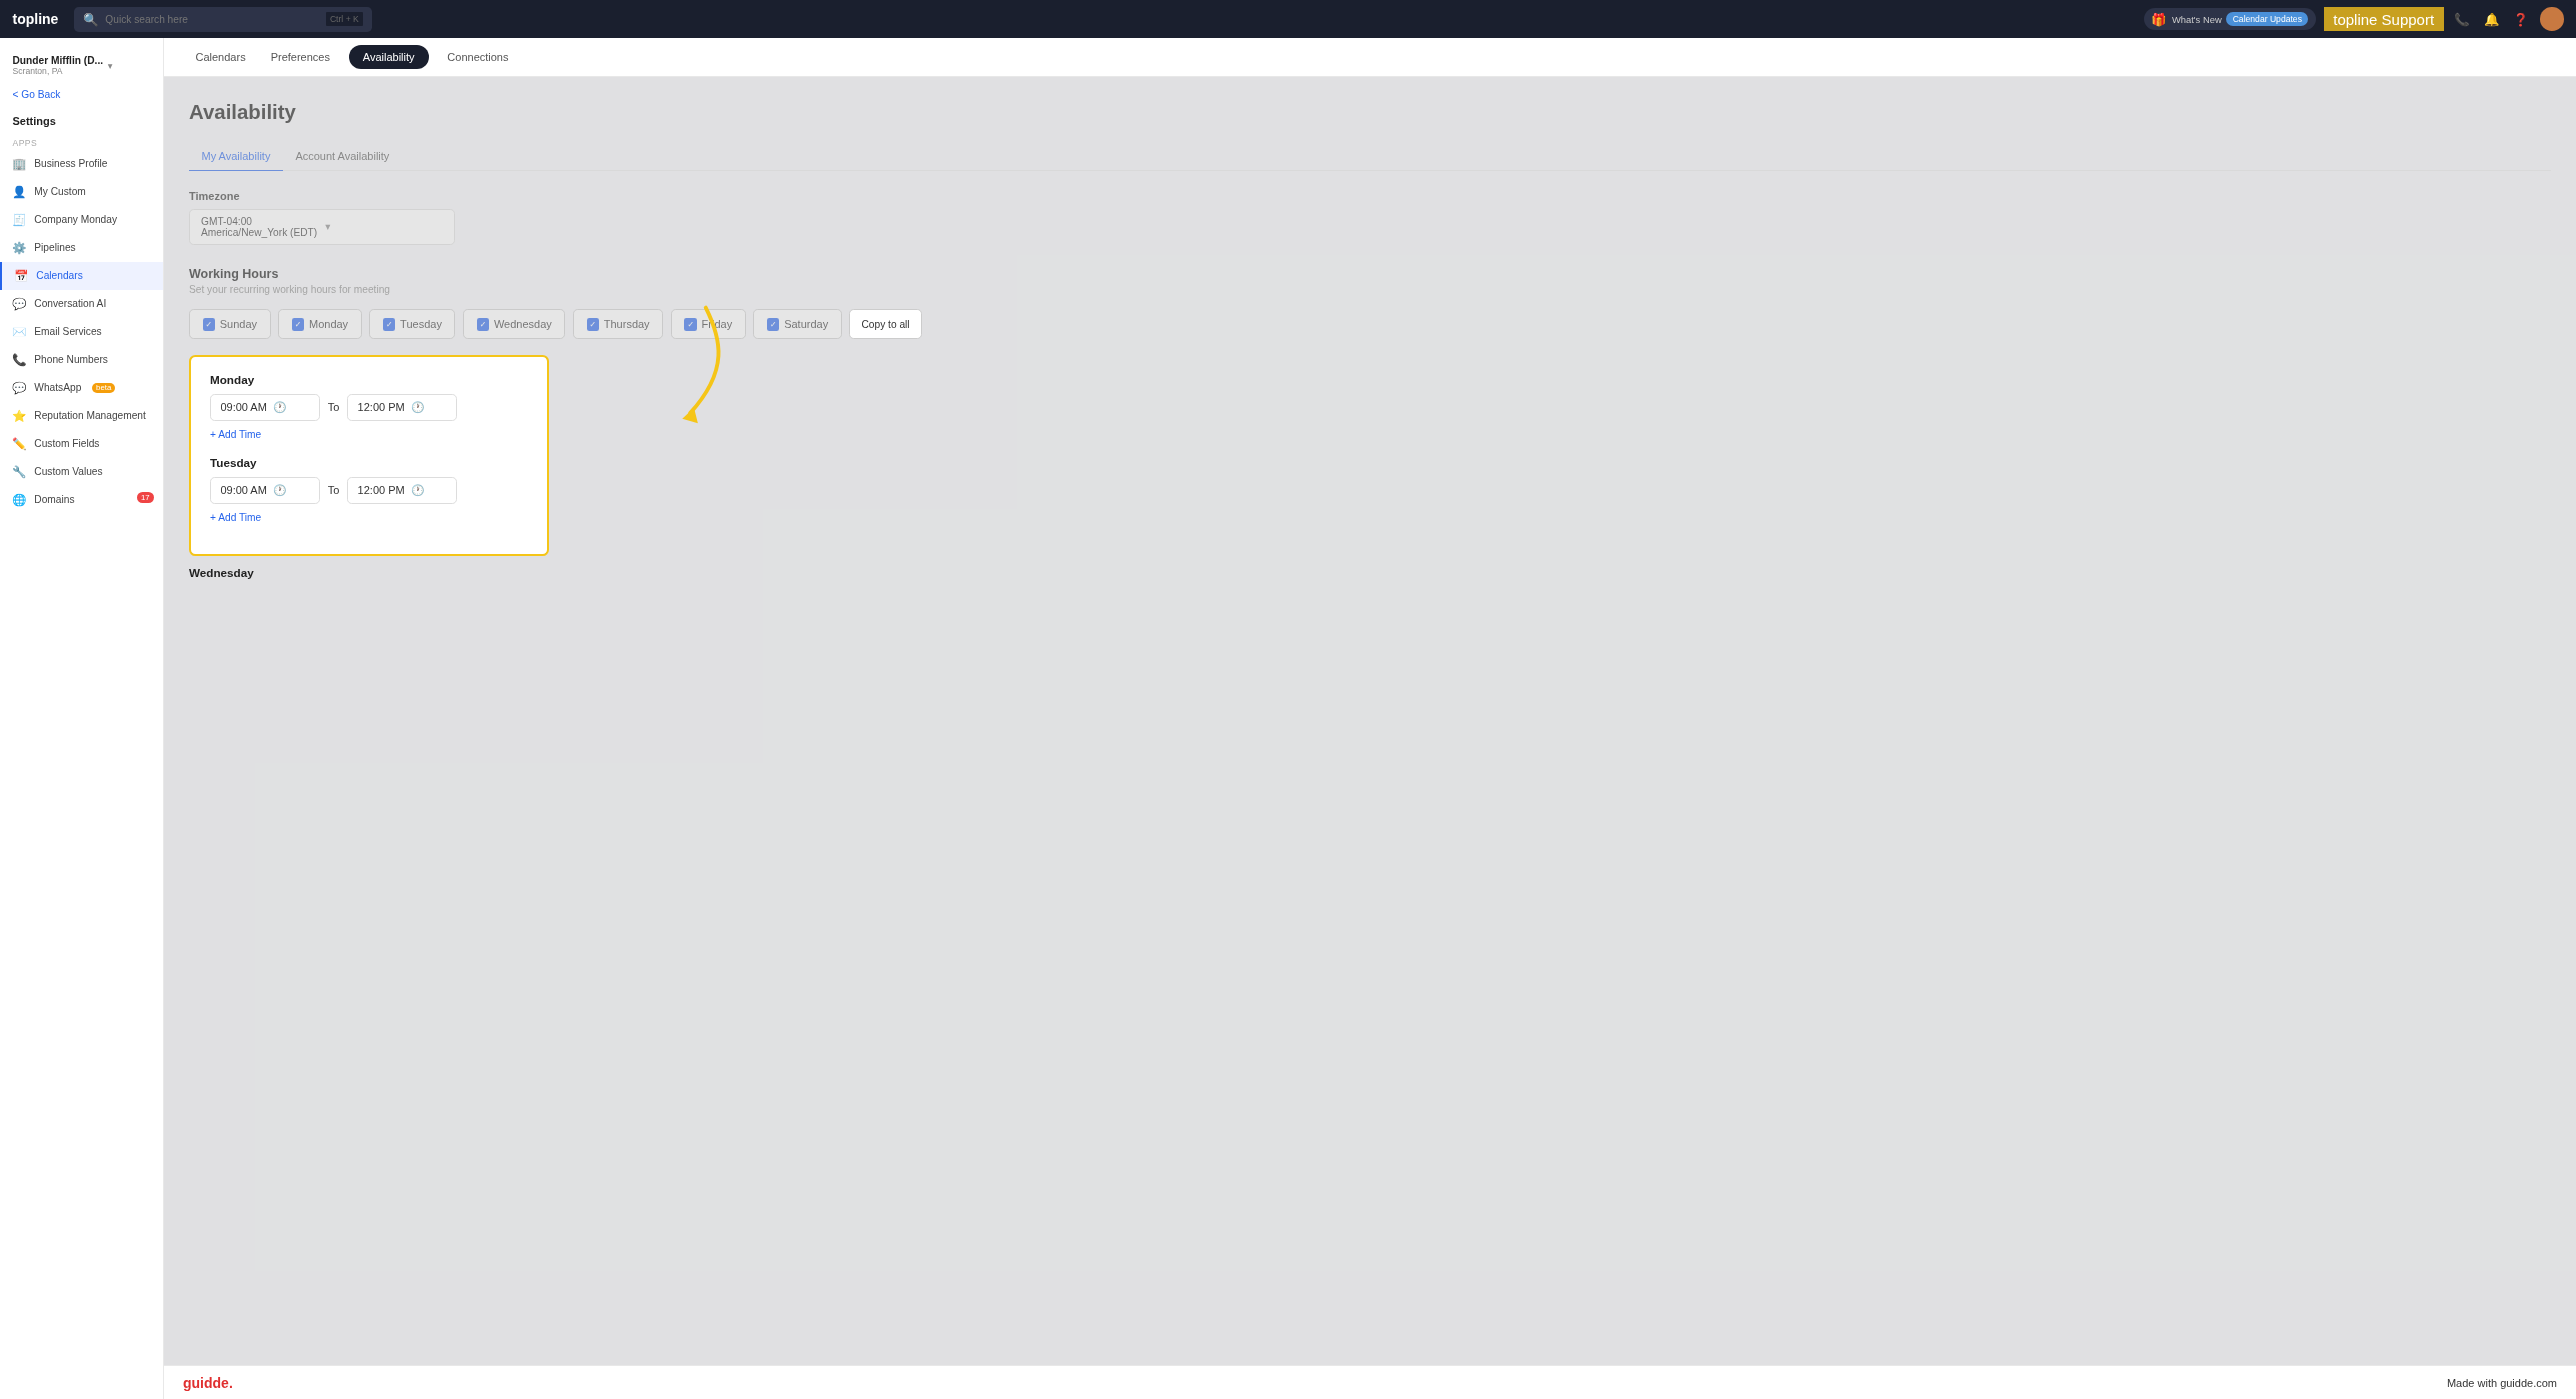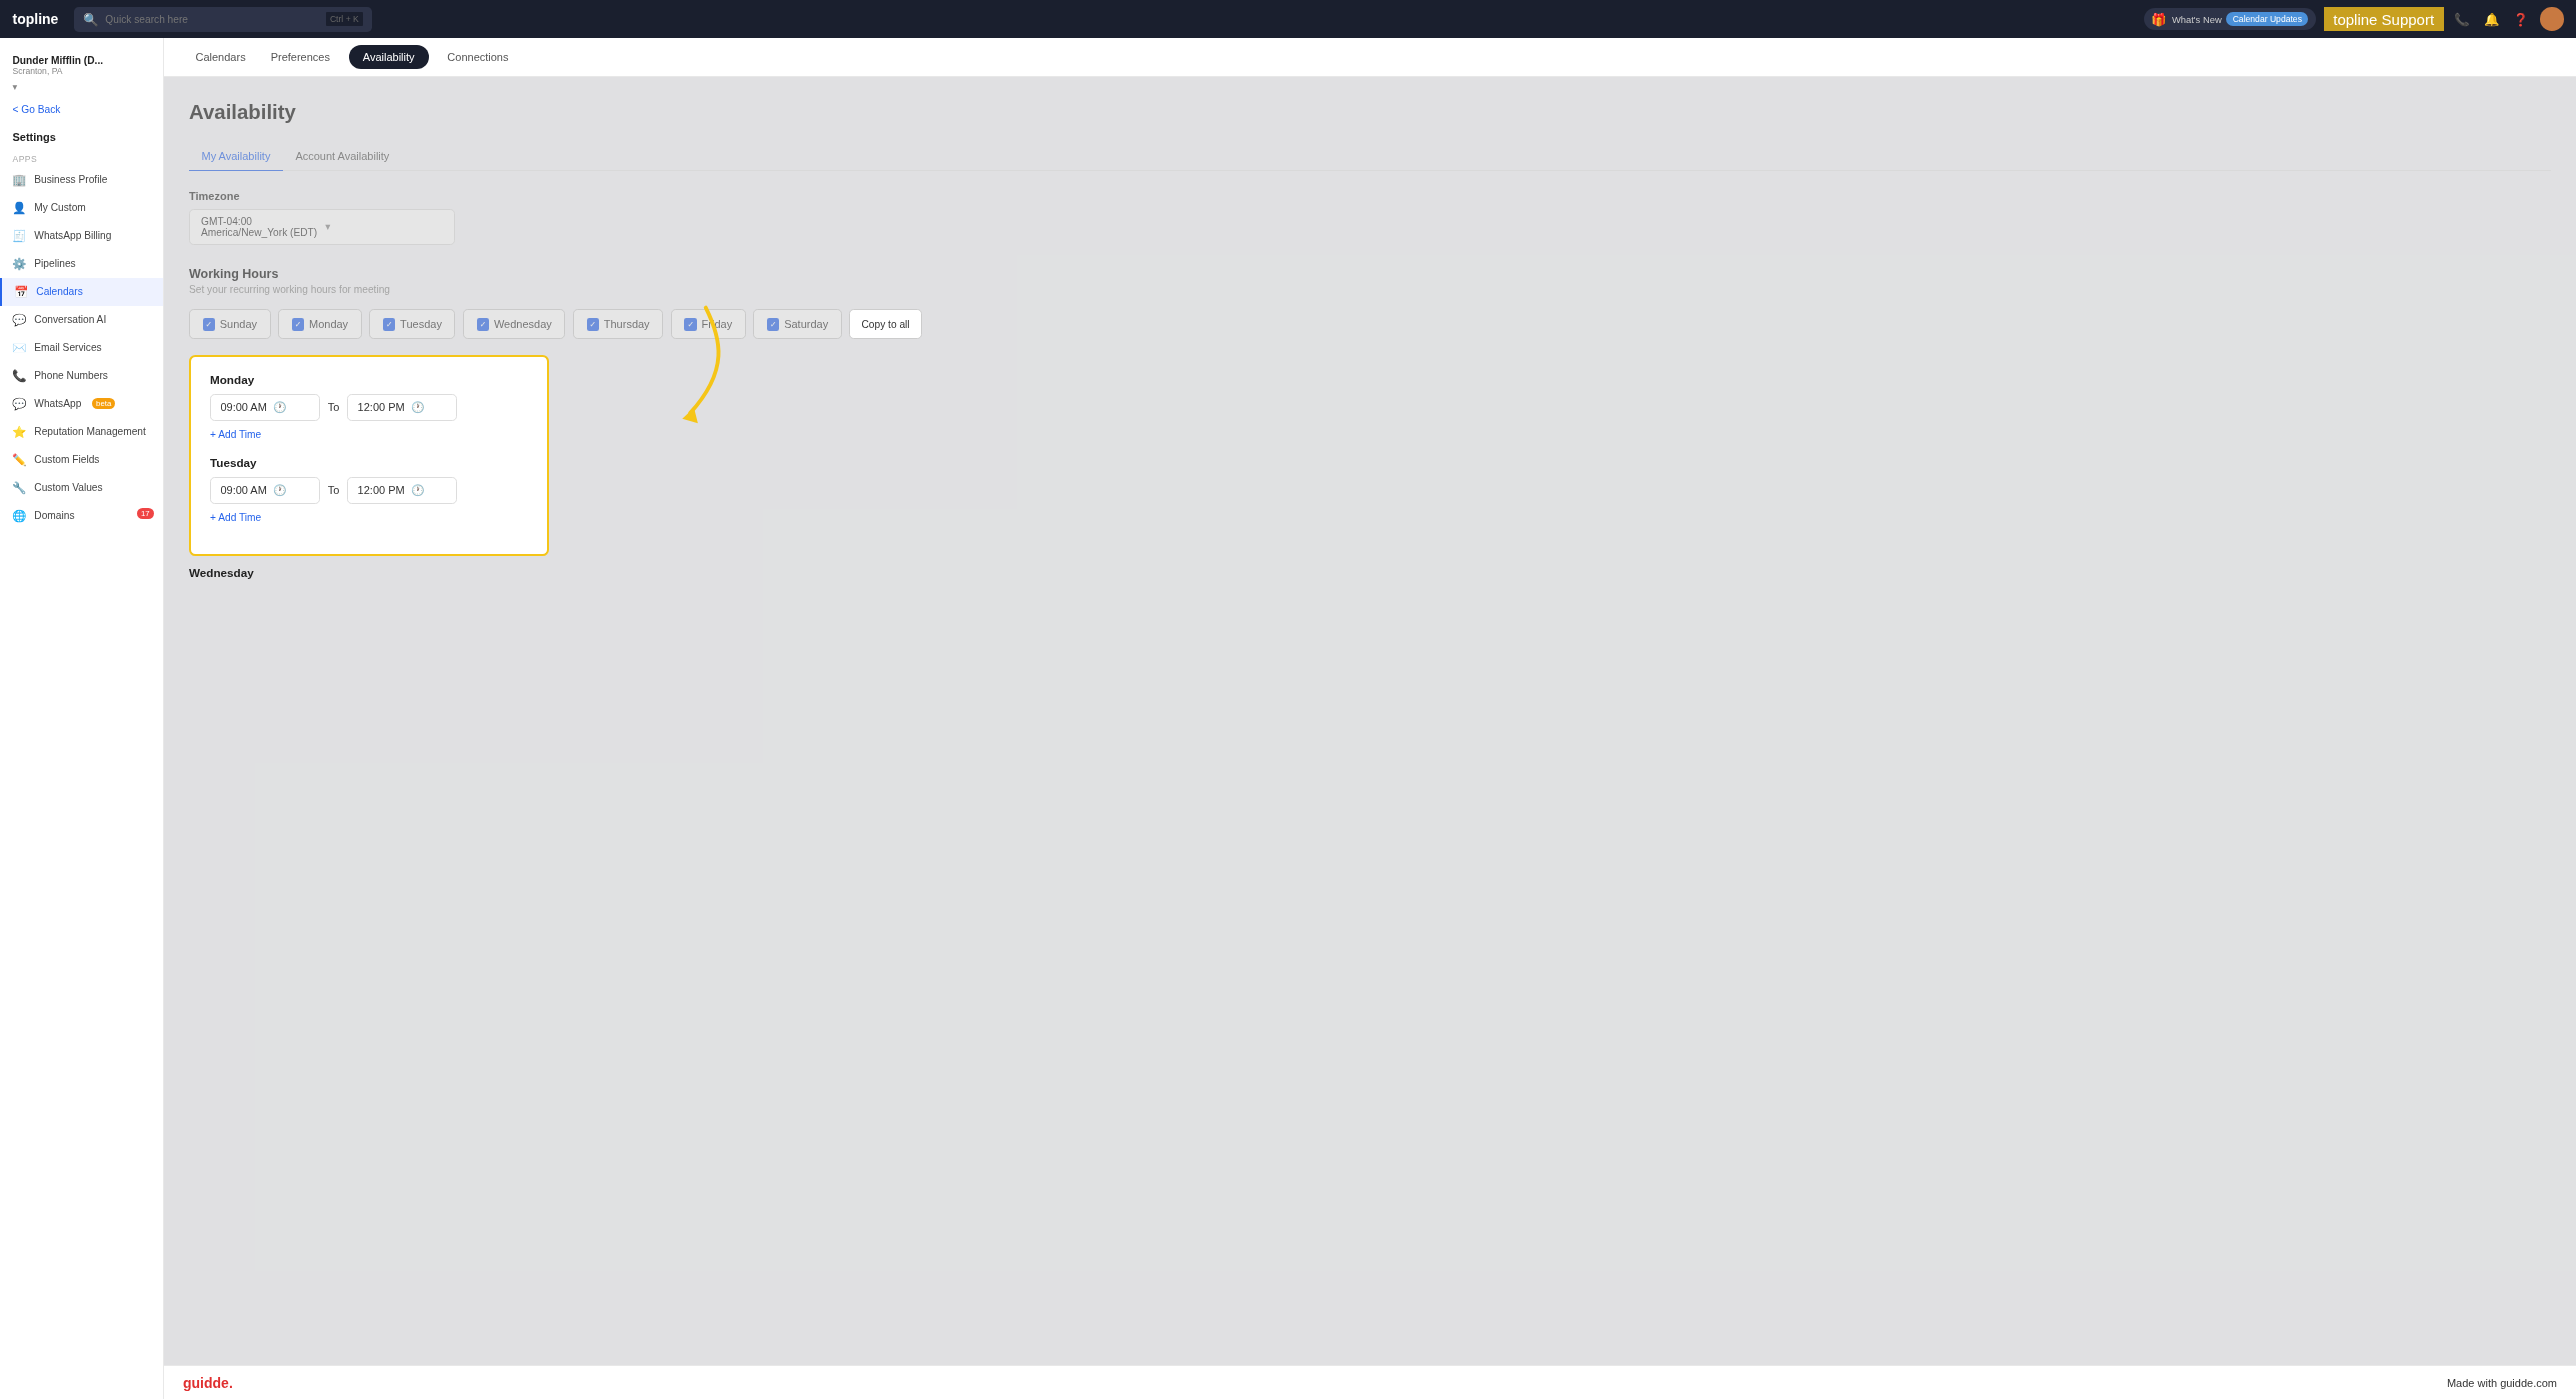--- a/index.html
+++ b/index.html
@@ -42,23 +42,22 @@
     
     .layout { display: flex; padding-top: 38px; height: 100vh; }
 
     
     .sidebar {
       width: 164px; background: #fff; border-right: 0.8px solid #e8e8e8;
       display: flex; flex-direction: column; padding: 12.5px 0; overflow-y: auto;
       flex-shrink: 0;
     }
     .sidebar-account {
-      display: flex; align-items: flex-start; gap: 4.7px; padding: 4.7px 12.5px 9.4px;
+      display: flex; align-items: center; gap: 4.7px; padding: 4.7px 12.5px 9.4px;
       cursor: pointer;
-      flex-direction: column;
     }
     .sidebar-account-name { font-size: 10.2px; font-weight: 600; color: #222; }
     .sidebar-account-sub { font-size: 8.6px; color: #888; }
     .sidebar-account-chevron { color: #888; font-size: 9.4px; }
     .go-back { padding: 3.1px 12.5px 9.4px; color: #2563eb; font-size: 10.2px; cursor: pointer; }
     .sidebar-section-title { font-size: 11px; font-weight: 700; color: #222; padding: 6.3px 12.5px; }
     .sidebar-group-label { font-size: 8.6px; color: #aaa; padding: 4.7px 12.5px 1.6px; text-transform: uppercase; letter-spacing: 0.4px; }
     .sidebar-item {
       display: flex; align-items: center; gap: 7.8px; padding: 7px 12.5px;
       cursor: pointer; font-size: 10.2px; color: #444; border-radius: 0;
@@ -218,21 +217,21 @@
     <div class="sidebar-item">
       <span class="s-icon">🏢</span>
       <span>Business Profile</span>
     </div>
     <div class="sidebar-item">
       <span class="s-icon">👤</span>
       <span>My Custom</span>
     </div>
     <div class="sidebar-item">
       <span class="s-icon">🧾</span>
-      <span>WhatsApp Billing</span>
+      <span>Company Monday</span>
     </div>
     <div class="sidebar-item">
       <span class="s-icon">⚙️</span>
       <span>Pipelines</span>
     </div>
     <div class="sidebar-item active">
       <span class="s-icon">📅</span>
       <span>Calendars</span>
     </div>
     <div class="sidebar-item">

